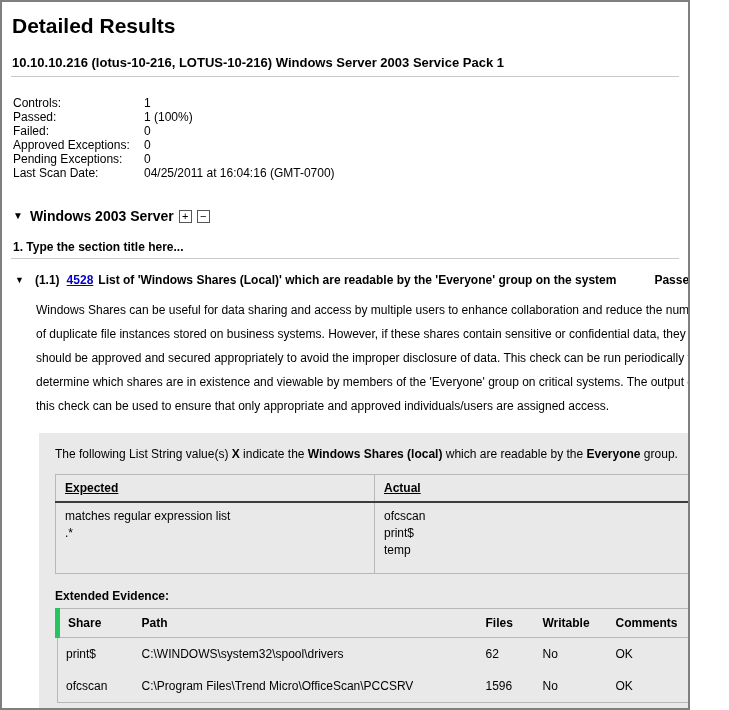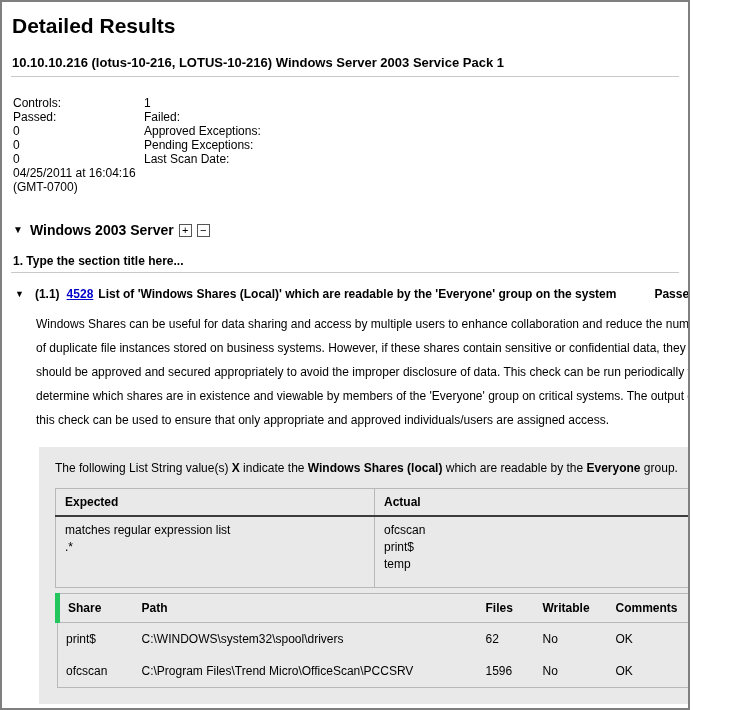--- a/index.html
+++ b/index.html
@@ -99,21 +99,21 @@
     border: 1px solid #b8b8b8;
     border-bottom: 2px solid #3c3c3c;
     padding: 6px 9px;
   }
   table.cmp td {
     vertical-align: top;
     border: 1px solid #b8b8b8;
     padding: 5px 9px 14px 9px;
     line-height: 17px;
   }
-  table.cmp .col-half { width: 50%; }
+  table.cmp .col-half { width: 50%; text-decoration: underline; }
   .ext-label {
     font-size: 12px; font-weight: bold;
     margin: 15px 0 0 0;
   }
   table.ext {
     border-collapse: collapse;
     width: 100%;
     margin-top: 5px;
     font-size: 12px;
   }
@@ -145,20 +145,21 @@
 
   <h1 class="report-title">Detailed Results</h1>
 
   <div class="host-heading">10.10.10.216 (lotus-10-216, LOTUS-10-216) Windows Server 2003 Service Pack 1</div>
   <hr class="rule">
 
   <div class="summary">
     <span>Controls:</span>
     <span>1</span>
     <span>Passed:</span>
+    <span>1 (100%)</span>
     <span>Failed:</span>
     <span>0</span>
     <span>Approved Exceptions:</span>
     <span>0</span>
     <span>Pending Exceptions:</span>
     <span>0</span>
     <span>Last Scan Date:</span>
     <span>04/25/2011 at 16:04:16 (GMT-0700)</span>
   </div>
 
@@ -201,20 +202,21 @@
           </td>
           <td>
             <div>ofcscan</div>
             <div>print$</div>
             <div>temp</div>
           </td>
         </tr>
       </tbody>
     </table>
 
+    <div class="ext-label">Extended Evidence:</div>
 
     <table class="ext">
       <thead>
         <tr>
           <th class="w-share">Share</th>
           <th class="w-path">Path</th>
           <th class="w-files">Files</th>
           <th class="w-writ">Writable</th>
           <th>Comments</th>
         </tr>

